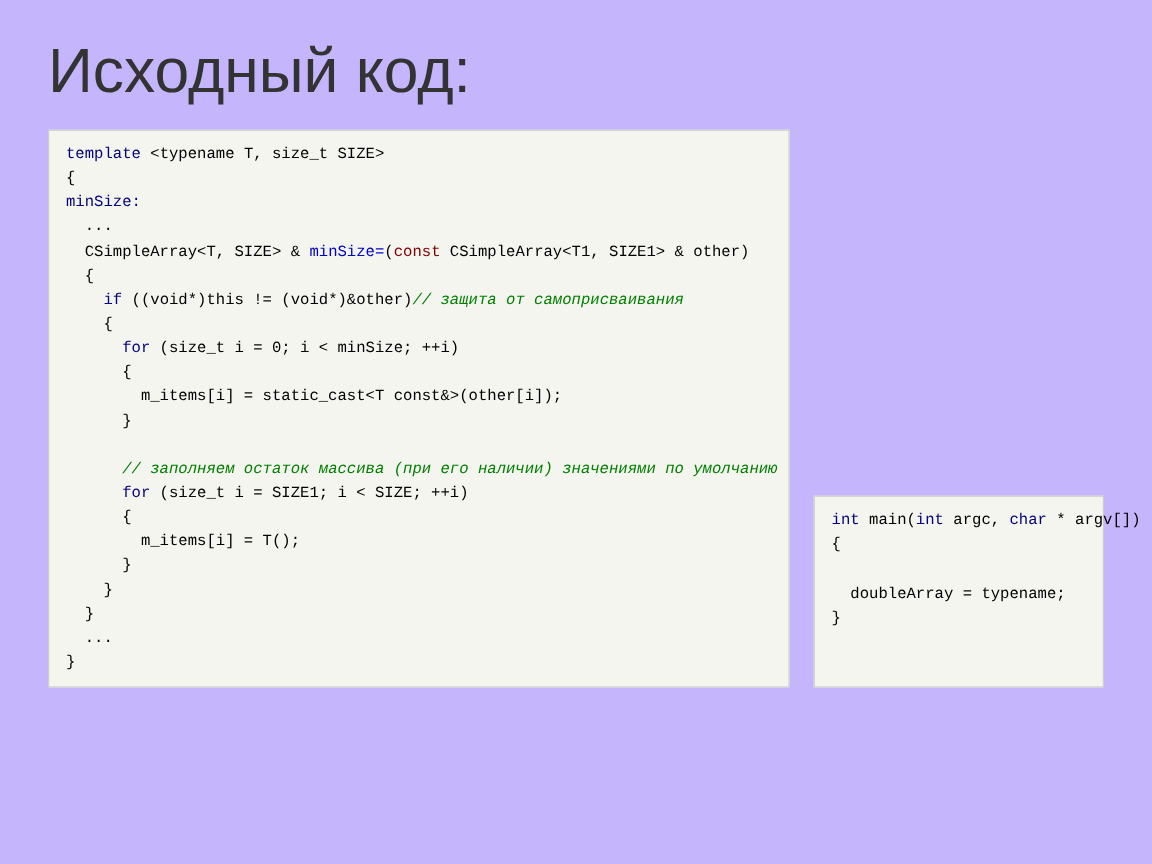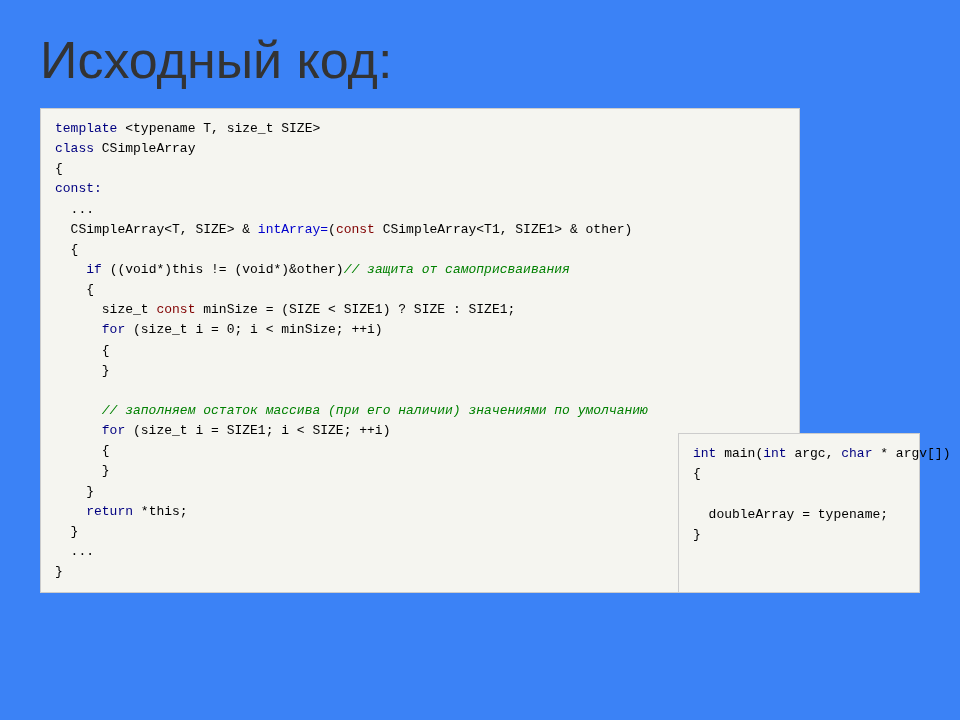--- a/index.html
+++ b/index.html
@@ -12,21 +12,21 @@
       width: 960px;
       height: 720px;
       background: #ffffff;
       font-family: Arial, sans-serif;
       overflow: hidden;
     }
 
     .page-container {
       width: 960px;
       height: 720px;
-      background: #3b82f6;
+      background: #c4b5fd;
       padding: 20px 40px;
     }
 
     .title {
       font-family: Arial, sans-serif;
       font-size: 52px;
       font-weight: normal;
       color: #333333;
       margin-bottom: 18px;
       margin-top: 10px;
@@ -39,21 +39,21 @@
     }
 
     .main-code-box {
       background: #f5f5f0;
       border: 1px solid #cccccc;
       padding: 10px 14px;
       font-family: 'Courier New', Courier, monospace;
       font-size: 13px;
       line-height: 1.55;
       color: #000000;
-      width: 760px;
+      width: 618px;
       min-height: 430px;
     }
 
     .secondary-code-box {
       background: #f5f5f0;
       border: 1px solid #cccccc;
       padding: 10px 14px;
       font-family: 'Courier New', Courier, monospace;
       font-size: 13px;
       line-height: 1.55;
@@ -77,39 +77,38 @@
   </style>
 </head>
 <body>
 
 <div class="page-container">
   <h1 class="title">Исходный код:</h1>
 
   <div class="code-section">
     <div class="main-code-box">
       <span class="code-line"><span class="kw">template</span> &lt;typename T, size_t SIZE&gt;</span>
-      <span class="code-line"><span class="kw">class</span> CSimpleArray</span>
       <span class="code-line">{</span>
-      <span class="code-line"><span class="kw">const:</span></span>
+      <span class="code-line"><span class="kw">minSize:</span></span>
       <span class="code-line">  ...</span>
-      <span class="code-line">  CSimpleArray&lt;T, SIZE&gt; &amp; <span class="op">intArray=</span>(<span class="cn">const</span> CSimpleArray&lt;T1, SIZE1&gt; &amp; other)</span>
+      <span class="code-line">  CSimpleArray&lt;T, SIZE&gt; &amp; <span class="op">minSize=</span>(<span class="cn">const</span> CSimpleArray&lt;T1, SIZE1&gt; &amp; other)</span>
       <span class="code-line">  {</span>
       <span class="code-line">    <span class="kw">if</span> ((void*)this != (void*)&amp;other)<span class="cm">// защита от самоприсваивания</span></span>
       <span class="code-line">    {</span>
-      <span class="code-line">      size_t <span class="cn">const</span> minSize = (SIZE &lt; SIZE1) ? SIZE : SIZE1;</span>
       <span class="code-line">      <span class="kw">for</span> (size_t i = 0; i &lt; minSize; ++i)</span>
       <span class="code-line">      {</span>
+      <span class="code-line">        m_items[i] = static_cast&lt;T const&amp;&gt;(other[i]);</span>
       <span class="code-line">      }</span>
       <span class="code-line">&nbsp;</span>
       <span class="code-line">      <span class="cm">// заполняем остаток массива (при его наличии) значениями по умолчанию</span></span>
       <span class="code-line">      <span class="kw">for</span> (size_t i = SIZE1; i &lt; SIZE; ++i)</span>
       <span class="code-line">      {</span>
+      <span class="code-line">        m_items[i] = T();</span>
       <span class="code-line">      }</span>
       <span class="code-line">    }</span>
-      <span class="code-line">    <span class="kw">return</span> *this;</span>
       <span class="code-line">  }</span>
       <span class="code-line">  ...</span>
       <span class="code-line">}</span>
     </div>
 
     <div class="secondary-code-box">
       <span class="code-line"><span class="kw">int</span> main(<span class="kw">int</span> argc, <span class="kw">char</span> * argv[])</span>
       <span class="code-line">{</span>
       <span class="code-line">&nbsp;</span>
       <span class="code-line">  doubleArray = typename;</span>

